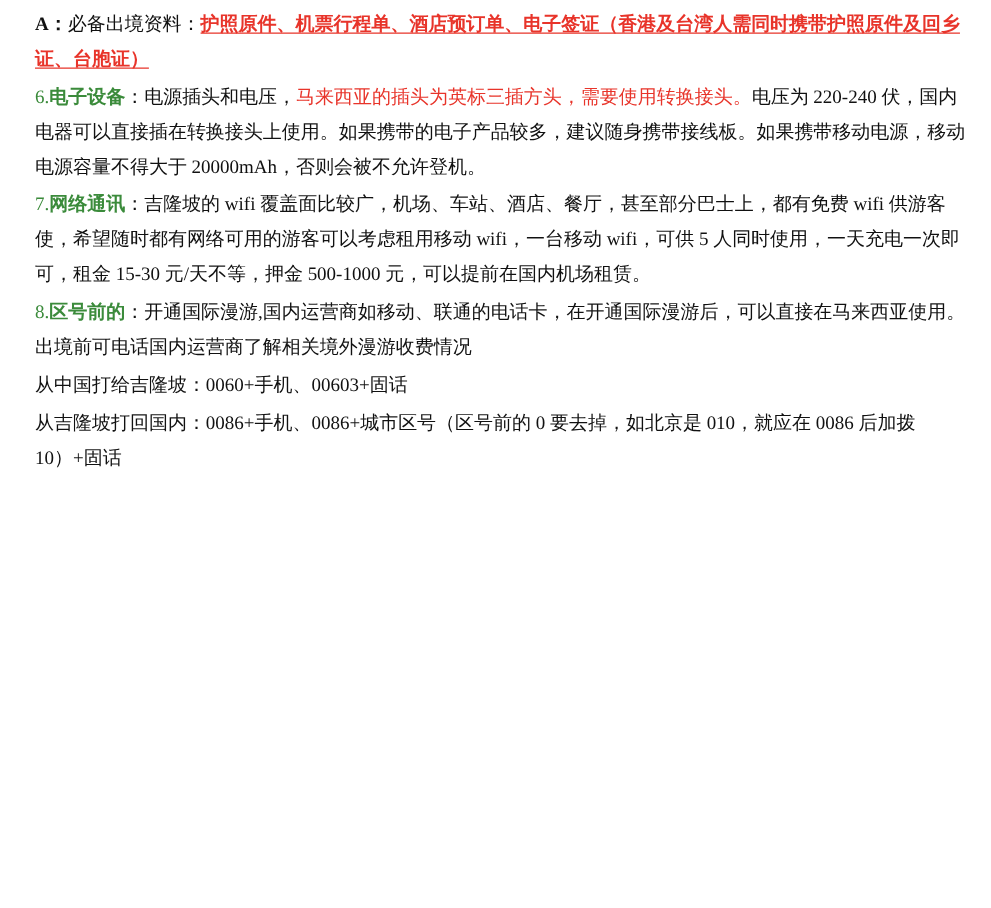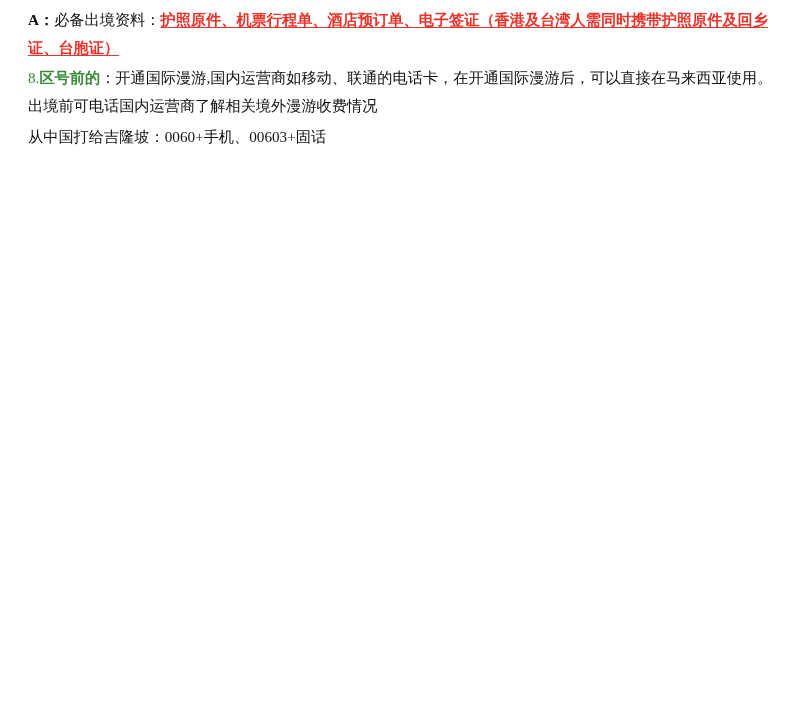--- a/index.html
+++ b/index.html
@@ -46,27 +46,36 @@
 <body>
 
 <div class="page">
 
   <p class="para">
     <span class="blackb">A：</span><span class="black">必备出境资料：</span><span class="red-ul">护照原件、机票行程单、酒店预订单、电子签证（香港及台湾人需同时携带护照原件及回乡证、台胞证）</span>
   </p>
 
 
 
+  <p class="para">
+    <span class="num-green">6.</span><span class="greenb">电子设备</span><span class="black">：电源插头和电压，</span><span class="red">马来西亚的插头为英标三插方头，需要使用转换接头。</span><span class="black">电压为 220-240 伏，国内电器可以直接插在转换接头上使用。如果携带的电子产品较多，建议随身携带接线板。如果携带移动电源，移动电源容量不得大于 20000mAh，否则会被不允许登机。</span>
+  </p>
 
+  <p class="para">
+    <span class="num-green">7.</span><span class="greenb">网络通讯</span><span class="black">：吉隆坡的 wifi 覆盖面比较广，机场、车站、酒店、餐厅，甚至部分巴士上，都有免费 wifi 供游客使，希望随时都有网络可用的游客可以考虑租用移动 wifi，一台移动 wifi，可供 5 人同时使用，一天充电一次即可，租金 15-30 元/天不等，押金 500-1000 元，可以提前在国内机场租赁。</span>
+  </p>
 
   <p class="para">
     <span class="num-green">8.</span><span class="greenb">区号前的</span><span class="black">：开通国际漫游,国内运营商如移动、联通的电话卡，在开通国际漫游后，可以直接在马来西亚使用。出境前可电话国内运营商了解相关境外漫游收费情况</span>
   </p>
 
 
 
   <p class="para">
     <span class="black">从中国打给吉隆坡：0060+手机、00603+固话</span>
   </p>
 
+  <p class="para">
+    <span class="black">从吉隆坡打回国内：0086+手机、0086+城市区号（区号前的 0 要去掉，如北京是 010，就应在 0086 后加拨 10）+固话</span>
+  </p>
 
 
 </div>
 
 </body></html>

